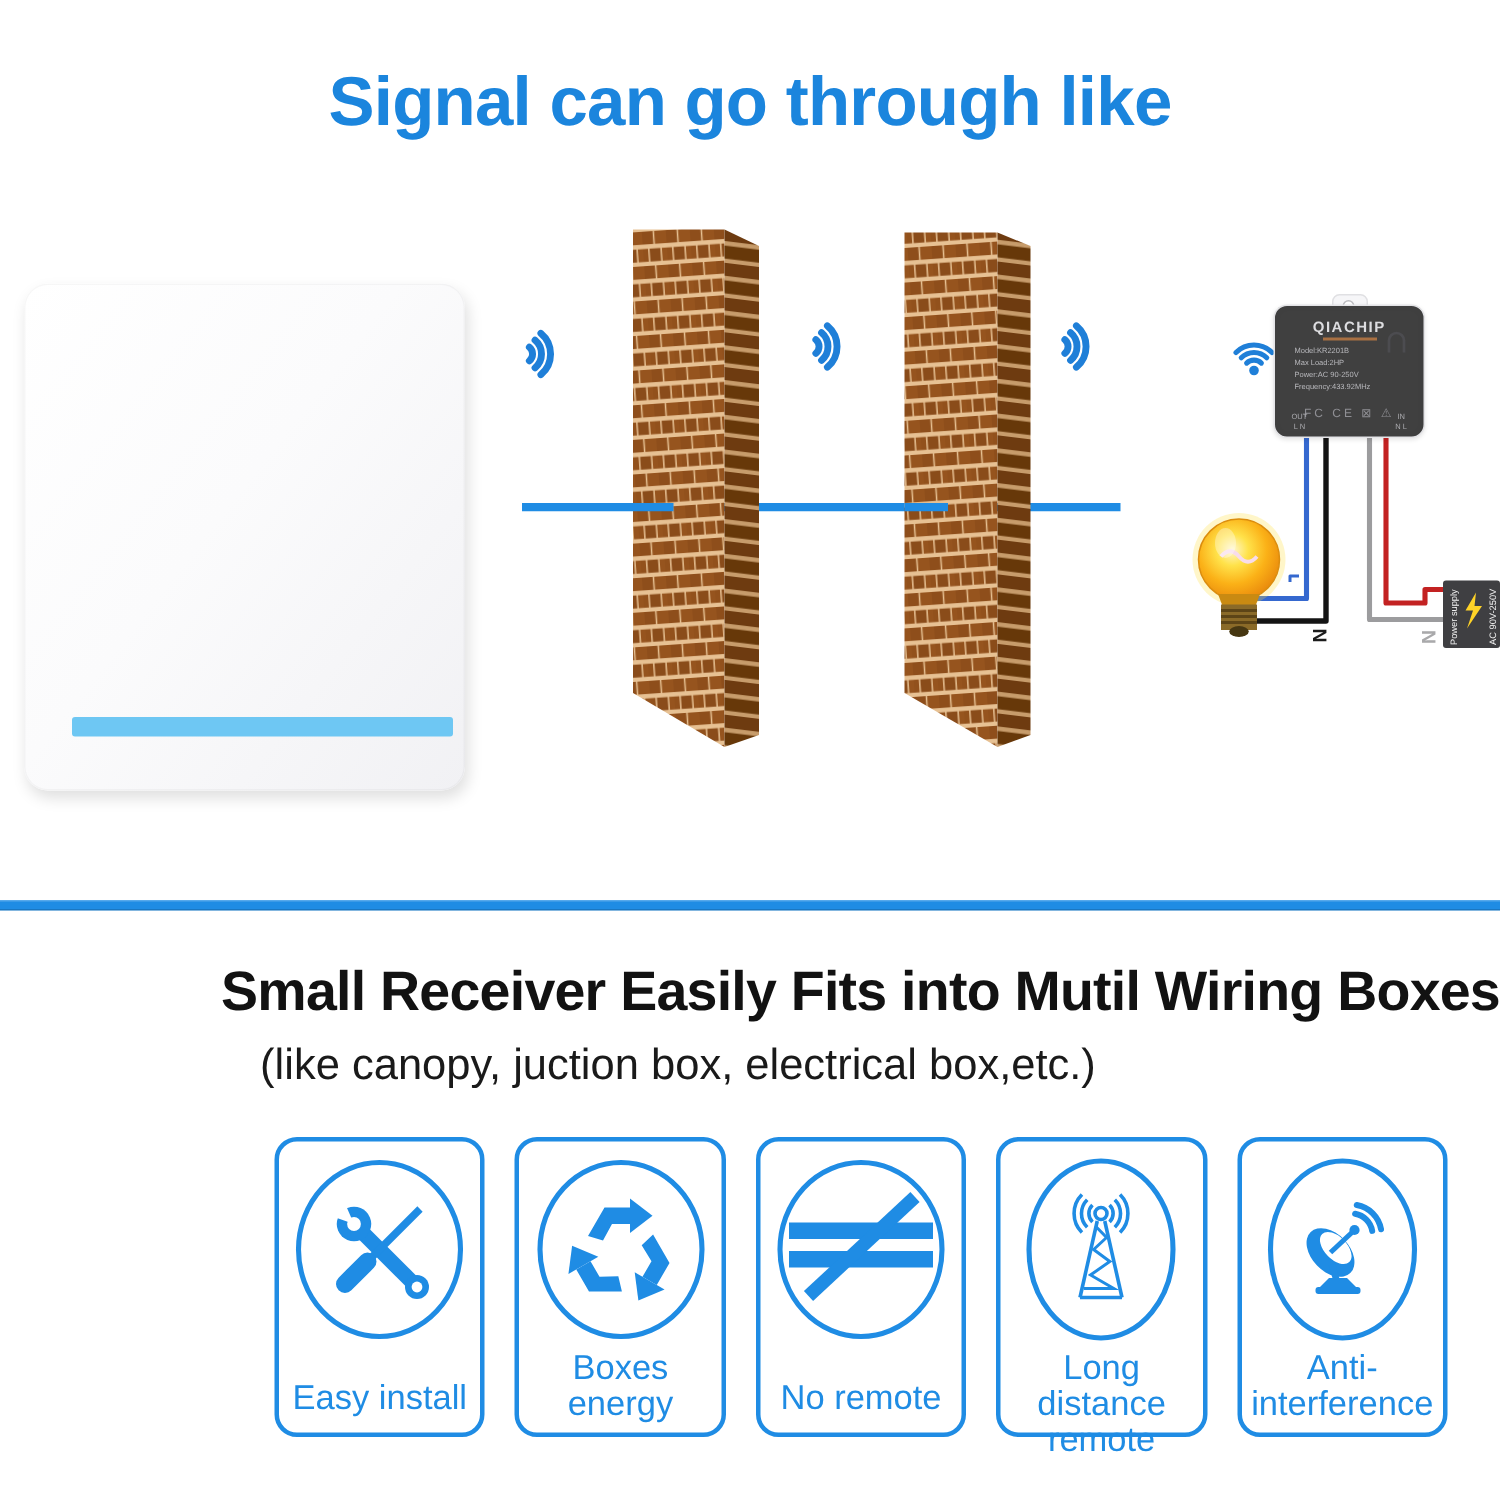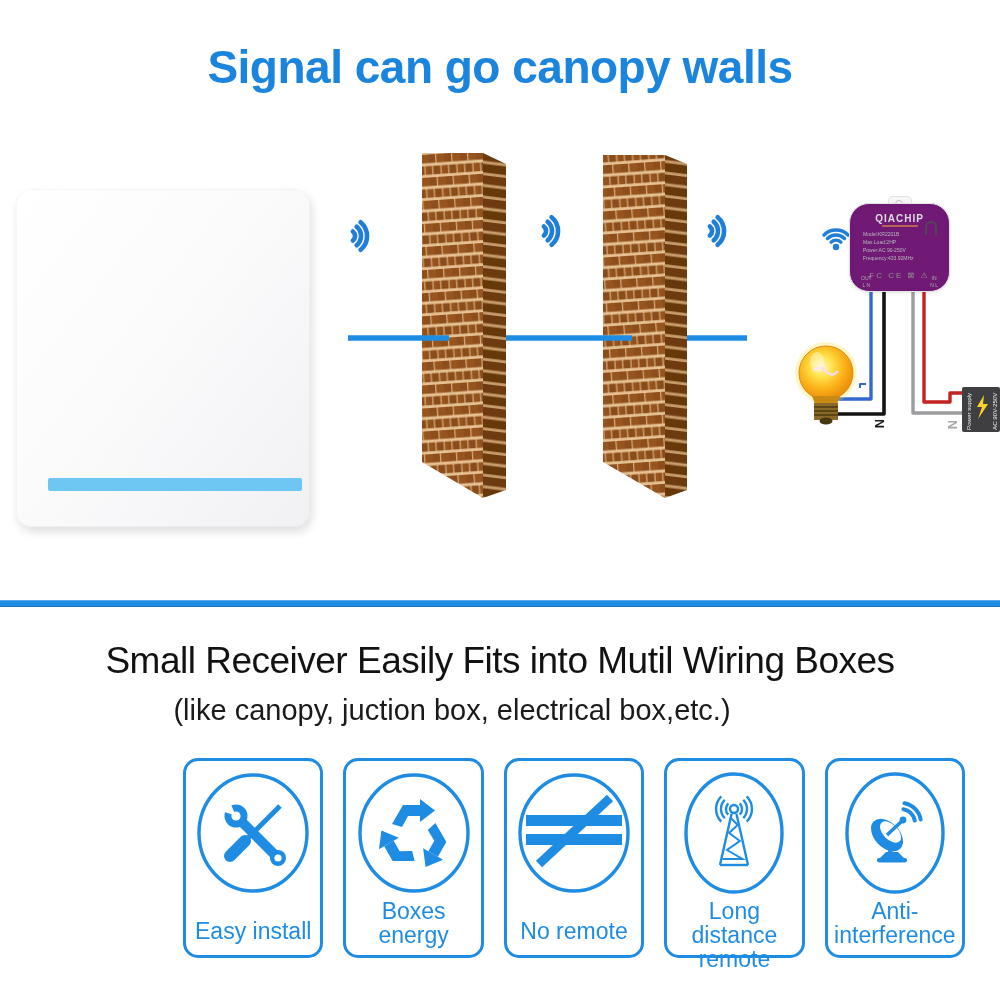--- a/index.html
+++ b/index.html
@@ -21,40 +21,40 @@
     background:#6ec7f3;border-radius:2px;}
 
   
   #scene{left:0;top:0;width:1000px;height:600px;}
 
   
   #receiver-tab{left:888px;top:196px;width:22px;height:16px;background:#f6f6f8;
     border:1px solid #e0e0e3;border-radius:5px;z-index:2;}
   #receiver-tab .hole{position:absolute;left:6px;top:3px;width:6px;height:6px;border-radius:50%;
     border:1.5px solid #bcbcc0;background:#fff;}
-  #receiver{left:849px;top:203px;width:99px;height:87px;background:#701a75;z-index:3;
-    border:1px solid #e4e4e7;border-radius:20px;
+  #receiver{left:849px;top:203px;width:99px;height:87px;background:#404040;z-index:3;
+    border:1px solid #e4e4e7;border-radius:9px;
     box-shadow:0 1px 3px rgba(0,0,0,.10), inset 0 0 6px rgba(0,0,0,.03);}
   #receiver .brand{margin-top:9px;text-align:center;font-size:10px;font-weight:700;
     letter-spacing:1px;color:#dddde0;}
   #receiver .brand-line{width:36px;height:2px;background:#e08a45;opacity:.65;margin:1px auto 3px;}
   #receiver .spec{font-size:5px;line-height:1.6;color:#b8b8bc;padding-left:13px;}
   #receiver .certs{margin-top:9px;text-align:center;font-size:8px;letter-spacing:2px;color:#8f8f94;}
   #receiver .terminals{position:absolute;bottom:3px;left:0;right:0;display:flex;
     justify-content:space-between;padding:0 11px;}
   #receiver .tgroup{font-size:5px;line-height:1.3;color:#ababaf;text-align:center;}
   #receiver .keyhole{position:absolute;top:12px;right:9px;}
 
   
   #divider{left:0;top:600px;width:1000px;height:7px;background:#1f8ce4;
     box-shadow:inset 0 1px 0 rgba(255,255,255,.25), inset 0 -1px 0 rgba(0,0,0,.15);}
 
   
-  #section-heading{left:0;top:640px;width:1000px;text-align:center;
-    font-size:37px;font-weight:400;color:#121212;letter-spacing:-.5px;}
+  #section-heading{left:0;top:640px;width:1000px;text-align:right;
+    font-size:37px;font-weight:700;color:#121212;letter-spacing:-.5px;}
   #section-subheading{left:0;top:694px;width:904px;text-align:center;
     font-size:29px;font-weight:400;color:#1a1a1a;}
 
   
   #features{left:183px;top:758px;width:782px;height:200px;display:flex;gap:20px;}
   .feature{width:146px;height:200px;box-sizing:border-box;border:3px solid #1f8ce4;
     border-radius:15px;background:#fff;display:flex;flex-direction:column;align-items:center;
     padding:6px 2px 10px;}
   .feature svg{flex:0 0 auto;}
   .feature-label{margin:auto 0 2px;width:100%;text-align:center;font-size:23px;
@@ -155,21 +155,21 @@
     </g>
 
     <g>
       <rect x="962" y="387" width="38" height="45" rx="2" fill="#3f3f42"></rect>
       <polygon points="984,395 977,407 982,407 978,419 988,404 983,404" fill="#ffd327"></polygon>
       <text transform="translate(971,430) rotate(-90)" font-size="6.2" fill="#f2f2f2" font-family="Liberation Sans, sans-serif">Power supply</text>
       <text transform="translate(997,430) rotate(-90)" font-size="6.2" fill="#f2f2f2" font-family="Liberation Sans, sans-serif">AC 90V-250V</text>
     </g>
   </svg>
 
-  <div id="main-title" class="abs">Signal can go canopy walls</div>
+  <div id="main-title" class="abs">Signal can go through like</div>
 
   <div id="switch-panel" class="abs">
     <div class="edge"></div>
     <div id="switch-strip"></div>
   </div>
 
   <div id="receiver-tab" class="abs">
     <span class="hole"></span>
   </div>
   <div id="receiver" class="abs">

